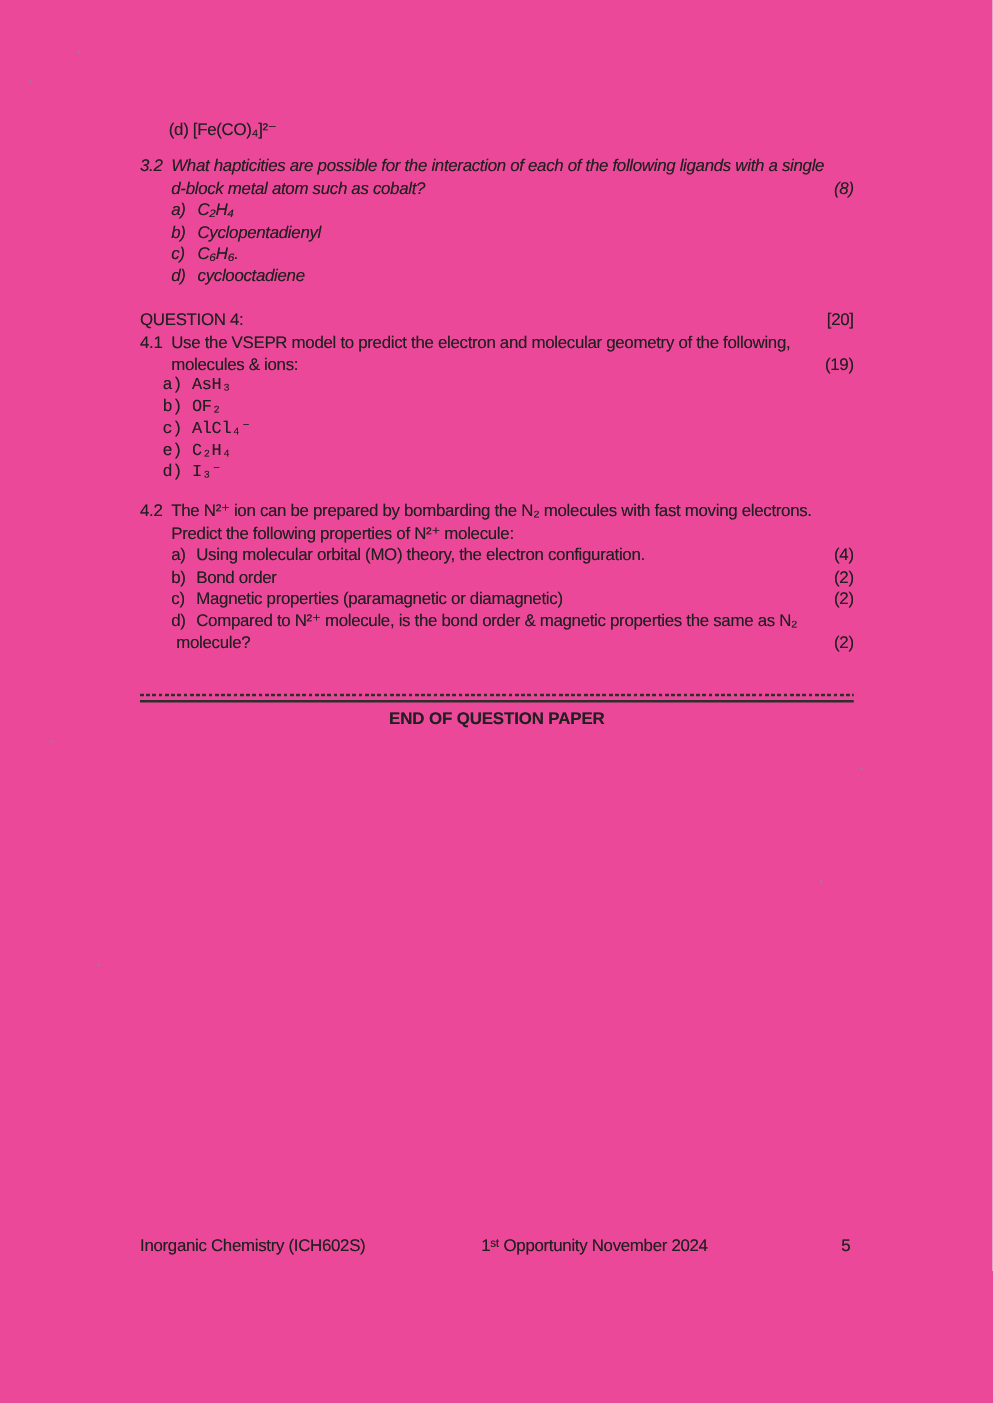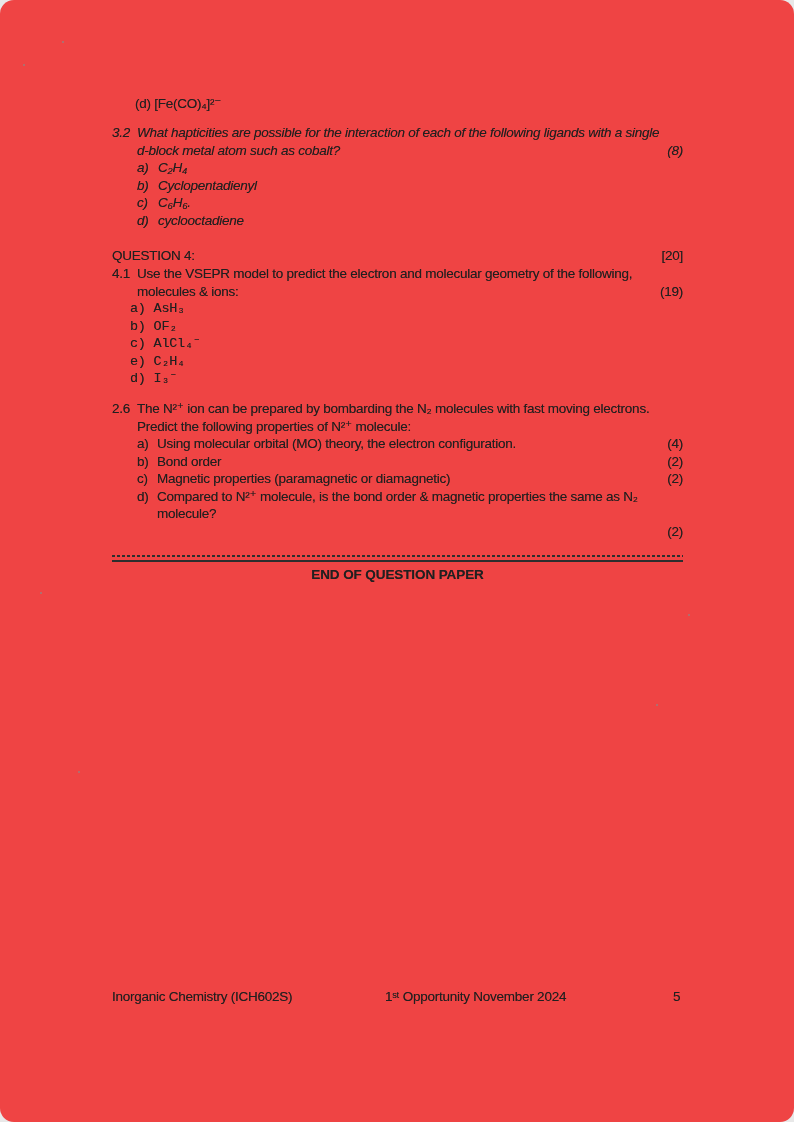--- a/index.html
+++ b/index.html
@@ -1,42 +1,41 @@
 <!DOCTYPE html>
 <html><head>
 <meta charset="utf-8">
 <style>
   html, body { margin: 0; padding: 0; background: #e8e8e8; }
   .page {
     position: relative;
     width: 794px;
     height: 1122px;
-    background: #ef4444;
+    background: #ec4899;
     overflow: hidden;
     font-family: "Liberation Sans", "DejaVu Sans", sans-serif;
     font-size: 13.5px;
     letter-spacing: -0.25px;
     color: #202020;
     text-shadow: 0 0 0.4px rgba(20,20,20,0.45);
-    border-radius: 14px;
   }
   .content {
     position: absolute;
     left: 112px;
     top: 0;
     width: 571px;
   }
   .block { position: absolute; width: 100%; }
   .line { line-height: 17.5px; height: 17.5px; white-space: nowrap; }
   .flex { display: flex; justify-content: space-between; }
   .qnum { display: inline-block; width: 25px; }
   .ind25 { margin-left: 25px; }
   .ind23 { margin-left: 23px; }
   .ind18 { margin-left: 18px; font-family: Liberation Mono, monospace; }
-  .ind45 { margin-left: 45px; flex-direction: column; }
+  .ind45 { margin-left: 29px; }
   .ltr21 { display: inline-block; width: 21px; }
   .ltr20 { display: inline-block; width: 20px; }
   .mark { text-align: right; }
   .bold { font-weight: normal; }
   .divider-dashed {
     position: absolute; left: 0; width: 100%; height: 2px;
     background: repeating-linear-gradient(90deg, #2e2e2e 0 3px, transparent 3px 5px);
   }
   .divider-solid {
     position: absolute; left: 0; width: 100%; height: 2px;
@@ -93,21 +92,21 @@
         <span class="mark">(19)</span>
       </div>
       <div class="line ind18">a) AsH₃</div>
       <div class="line ind18">b) OF₂</div>
       <div class="line ind18">c) AlCl₄⁻</div>
       <div class="line ind18">e) C₂H₄</div>
       <div class="line ind18">d) I₃⁻</div>
     </div>
 
     <div class="block" style="top:400px;">
-      <div class="line"><span class="qnum">2.6</span><span>The N²⁺ ion can be prepared by bombarding the N₂ molecules with fast moving electrons.</span></div>
+      <div class="line"><span class="qnum">4.2</span><span>The N²⁺ ion can be prepared by bombarding the N₂ molecules with fast moving electrons.</span></div>
       <div class="line ind25">Predict the following properties of N²⁺ molecule:</div>
       <div class="line flex ind25">
         <span><span class="ltr20">a)</span><span>Using molecular orbital (MO) theory, the electron configuration.</span></span>
         <span class="mark">(4)</span>
       </div>
       <div class="line flex ind25">
         <span><span class="ltr20">b)</span><span>Bond order</span></span>
         <span class="mark">(2)</span>
       </div>
       <div class="line flex ind25">

